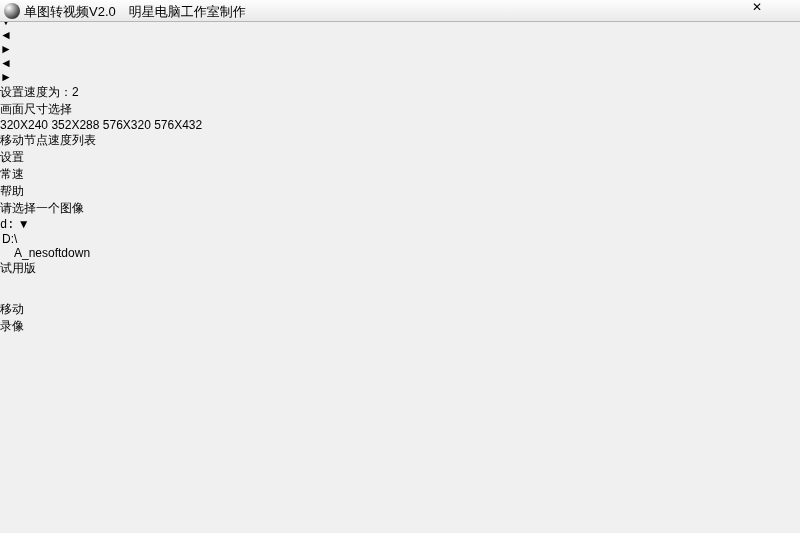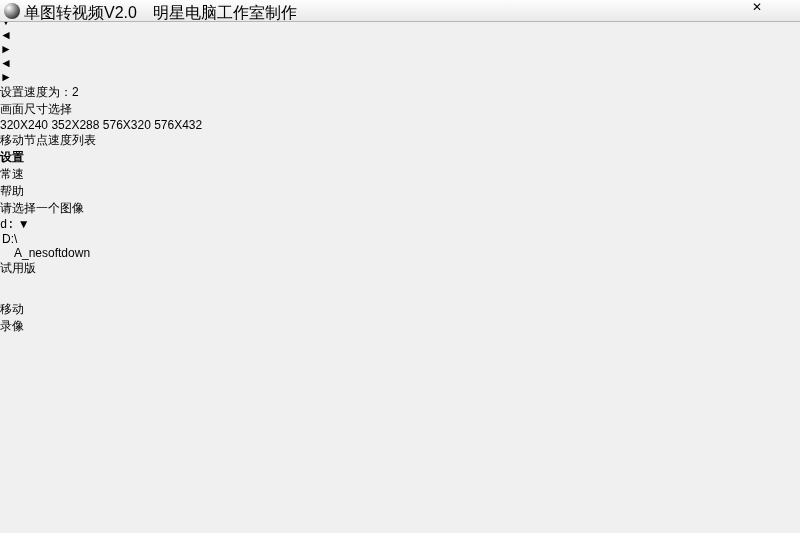--- a/index.html
+++ b/index.html
@@ -16,21 +16,21 @@
     position:absolute; left:0; top:0; width:800px; height:22px;
     background:linear-gradient(#fdfdfd,#e9e9e9);
     border-bottom:1px solid #b6b6b6;
   }
   .titlebar .icon {
     position:absolute; left:4px; top:3px; width:16px; height:16px;
     border-radius:50%;
     background:radial-gradient(circle at 30% 30%, #fff 0%, #ccc 20%, #444 70%, #000 100%);
   }
   .titlebar .title {
-    position:absolute; left:24px; top:3px; font-size:16px;
+    position:absolute; left:24px; top:3px; font-size:13px;
   }
   .titlebar .close {
     position:absolute; right:0; top:0; width:48px; height:20px;
     background:linear-gradient(#e67', #c8171e 40%, #a30f15);
     background:linear-gradient(#e97b7e,#c8171e 40%,#8f0d12);
     border:1px solid #8a0e12; border-top:none;
     border-bottom-left-radius:4px; border-bottom-right-radius:4px;
     color:#fff; text-align:center; line-height:18px; font-family:Arial; font-size:12px;
   }
   /* Main preview area */
@@ -232,21 +232,21 @@
   <label class="radio sel" style="left:145px; top:36px;">
     <span class="dot"></span>
     <span>576X432</span>
   </label>
 </div>
 
 <div class="vlabel">移动节点速度列表</div>
 
 <div class="listbox"></div>
 
-<div class="midbtn" style="left:548px; top:440px;font-weight:bold;">设置</div>
+<div class="midbtn" style="left:548px; top:440px;">设置</div>
 <div class="midbtn" style="left:548px; top:480px;">常速</div>
 <div class="midbtn" style="left:548px; top:516px;">帮助</div>
 
 <div class="rpanel">
   <div class="rlabel">请选择一个图像</div>
 
   <div class="drive">
     <span class="dicon"></span>
     <span style="font-family:'Courier New',monospace;">d:</span>
     <span class="arrow">▼</span>

